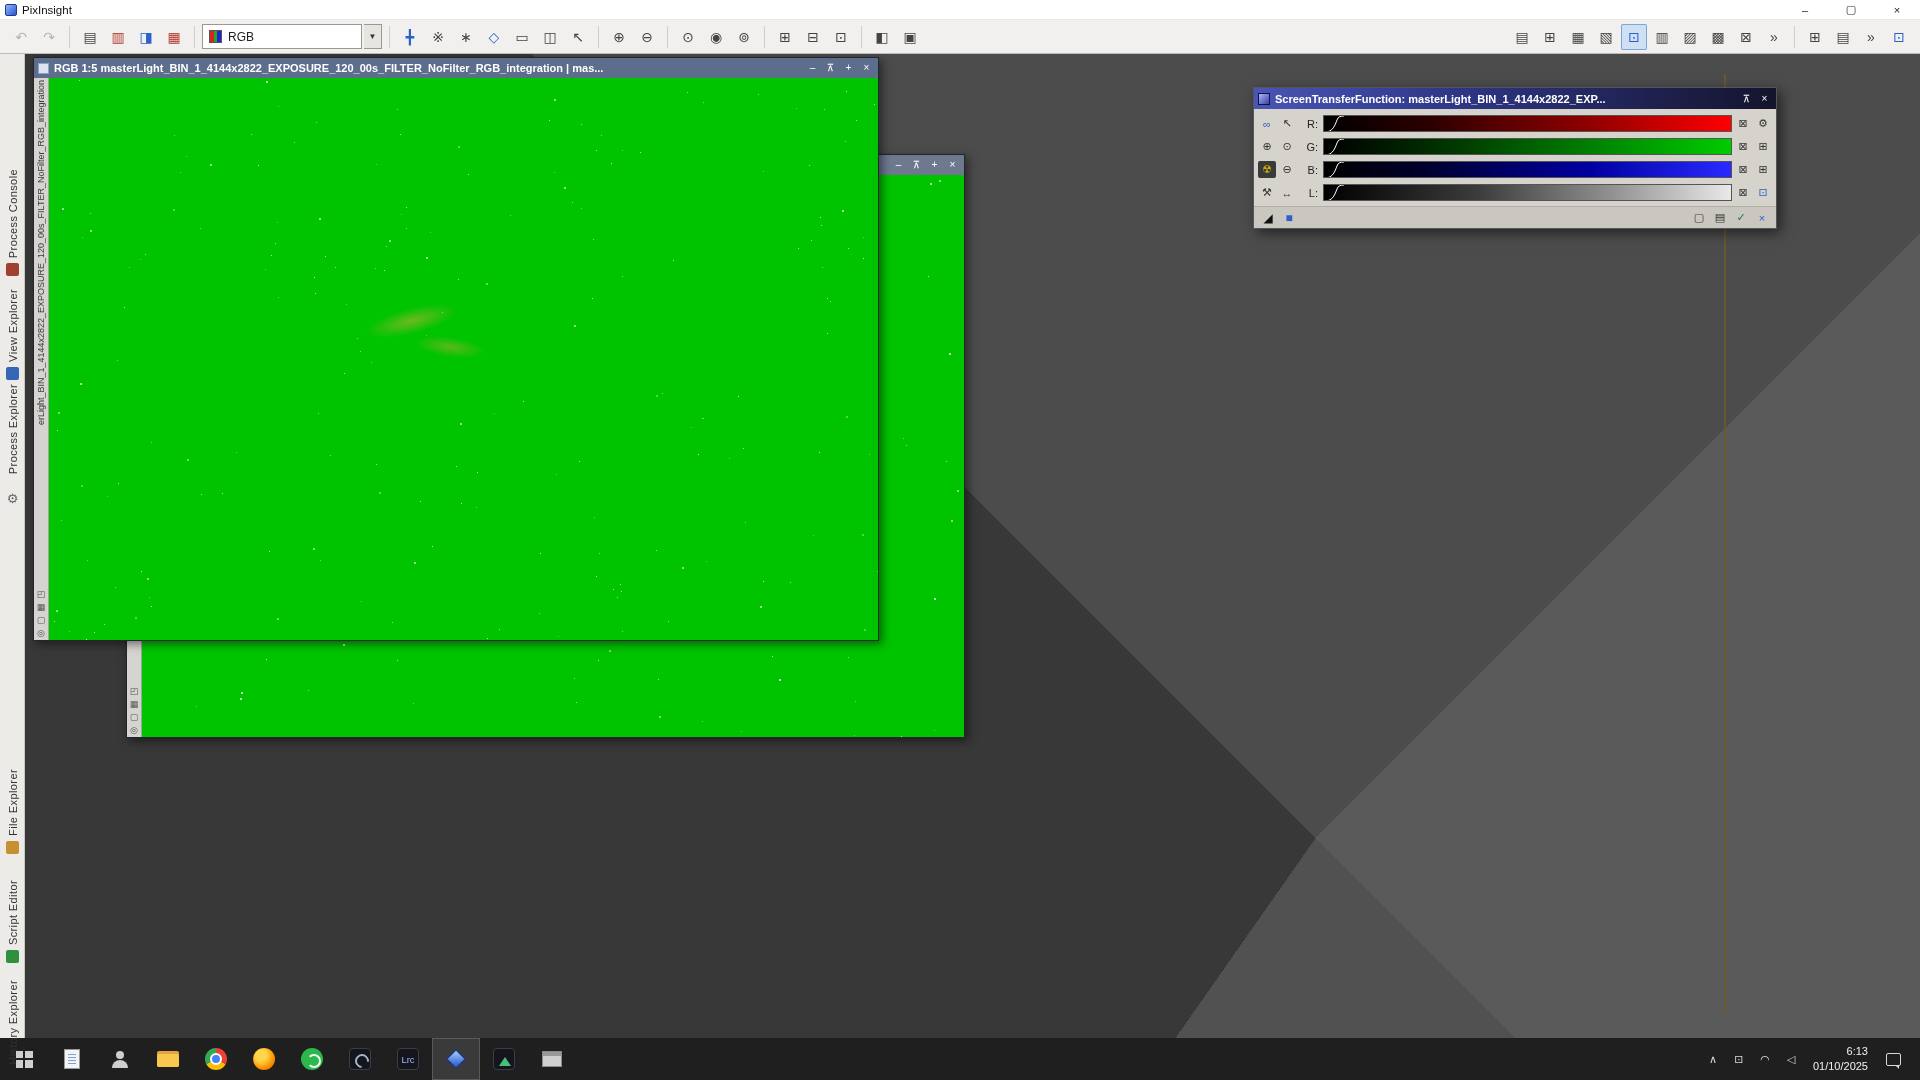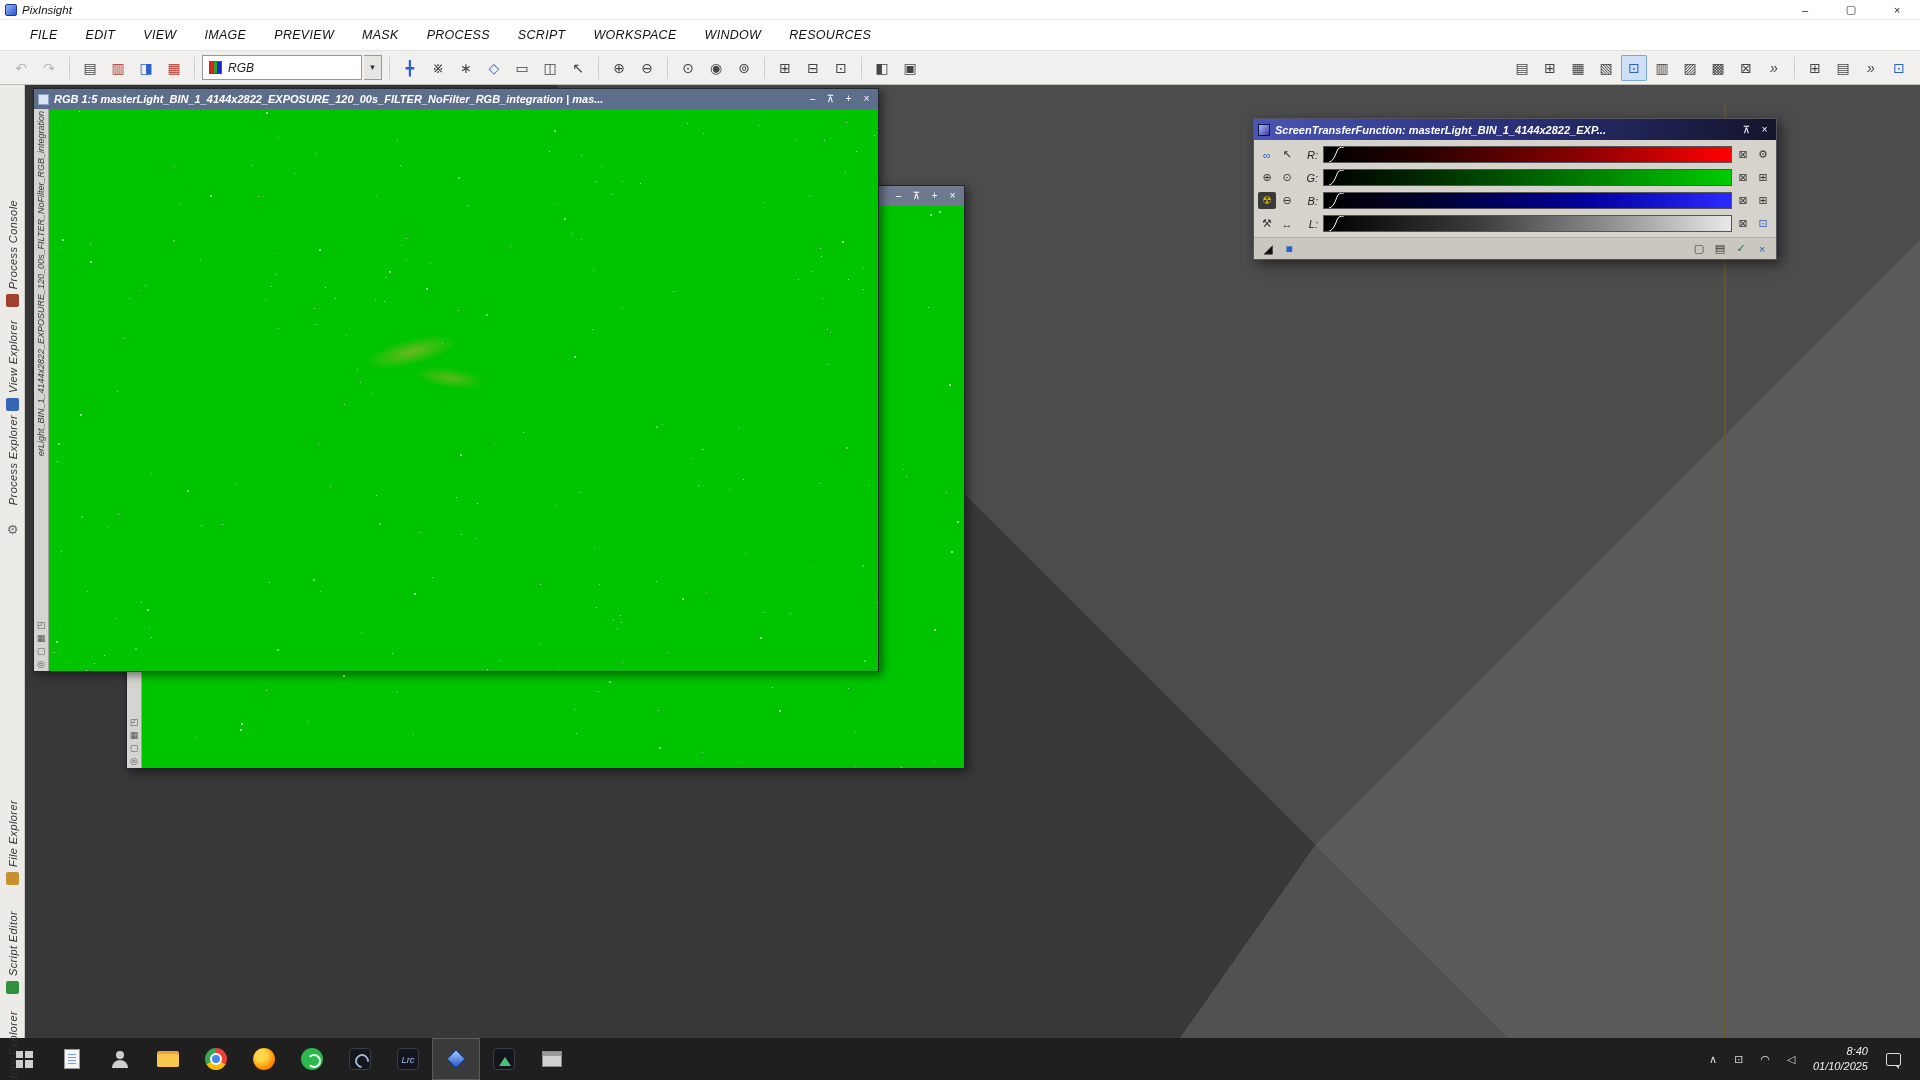--- a/index.html
+++ b/index.html
@@ -1,20 +1,20 @@
 <!DOCTYPE html>
 <html><head>
 <meta charset="utf-8">
 <style>
   * { box-sizing: border-box; margin: 0; padding: 0; }
   html,body { width:1920px; height:1080px; overflow:hidden; }
   body { font-family:"Liberation Sans","DejaVu Sans",sans-serif; font-size:13px; background:#404040; }
   button { appearance:none; border:none; background:none; font:inherit; padding:0; cursor:default; }
 
-  .screen { position:relative; width:1920px; height:1080px; display:flex; flex-direction:column;font-style:italic; }
+  .screen { position:relative; width:1920px; height:1080px; display:flex; flex-direction:column; }
 
   
   .app-titlebar { height:20px; background:#ffffff; display:flex; align-items:center; justify-content:space-between; border-bottom:1px solid #e8e8e8; flex:0 0 auto; }
   .app-id { display:flex; align-items:center; gap:5px; padding-left:5px; font-size:11.5px; color:#111; }
   .app-mini-icon { width:12px; height:12px; background:linear-gradient(135deg,#8fb6ff,#2c57c9); border:1px solid #1a3a8c; border-radius:2px; }
   .win-controls { display:flex; height:20px; }
   .win-controls button { width:46px; height:20px; font-size:11px; color:#222; text-align:center; }
 
   
   .menubar { height:31px; background:#ffffff; display:flex; align-items:center; padding-left:16px; border-bottom:1px solid #e2e2e2; flex:0 0 auto; }
@@ -140,33 +140,20 @@
       <span class="app-mini-icon"></span>
       <span>PixInsight</span>
     </div>
     <div class="win-controls">
       <button>–</button>
       <button>▢</button>
       <button class="wc-close">×</button>
     </div>
   </header>
 
-  <nav class="menubar">
-    <span class="menu-item">FILE</span>
-    <span class="menu-item">EDIT</span>
-    <span class="menu-item">VIEW</span>
-    <span class="menu-item">IMAGE</span>
-    <span class="menu-item">PREVIEW</span>
-    <span class="menu-item">MASK</span>
-    <span class="menu-item">PROCESS</span>
-    <span class="menu-item">SCRIPT</span>
-    <span class="menu-item">WORKSPACE</span>
-    <span class="menu-item">WINDOW</span>
-    <span class="menu-item">RESOURCES</span>
-  </nav>
 
   <div class="toolbar">
     <button class="tbtn disabled">↶</button>
     <button class="tbtn disabled">↷</button>
     <span class="tsep"></span>
     <button class="tbtn">▤</button>
     <button class="tbtn red">▥</button>
     <button class="tbtn blue">◨</button>
     <button class="tbtn red">▦</button>
     <span class="tsep"></span>
@@ -751,21 +738,21 @@
     <button class="tb-slot">
         <span class="ic-winapp"></span>
       </button>
 
     <div class="tray">
       <button class="tray-btn">∧</button>
       <button class="tray-btn">⊡</button>
       <button class="tray-btn">◠</button>
       <button class="tray-btn">◁</button>
       <button class="clock">
-        <div>8:40</div>
+        <div>6:13</div>
         <div>01/10/2025</div>
       </button>
       <button class="notif">
           <i></i>
         </button>
       <div class="show-desktop"></div>
     </div>
   </footer>
 
 </div>

